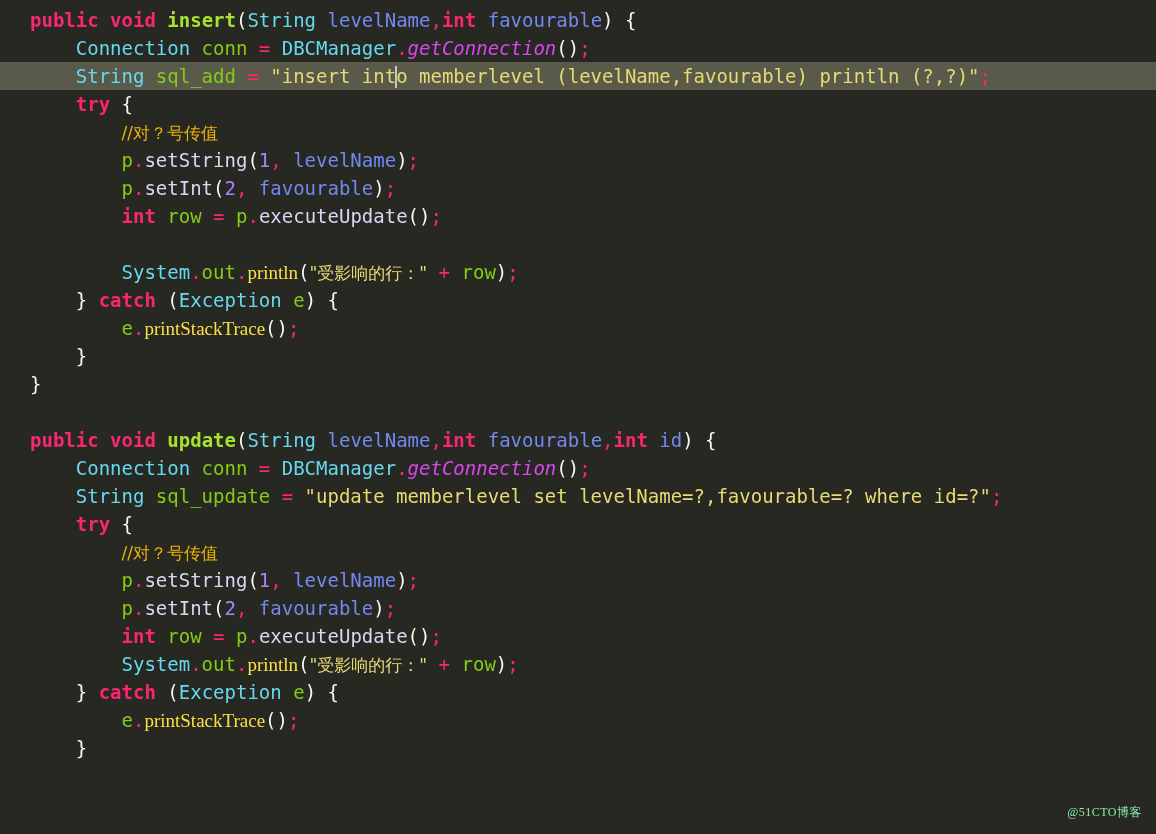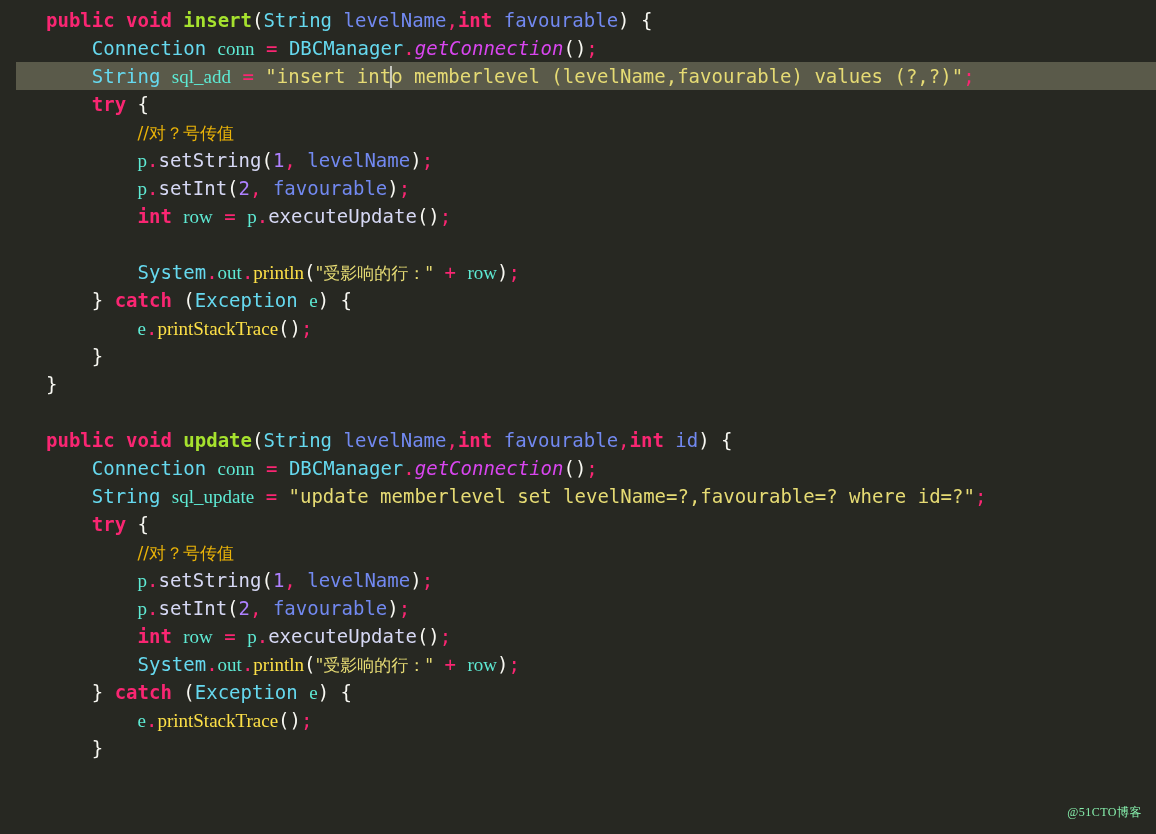--- a/index.html
+++ b/index.html
@@ -23,33 +23,32 @@
     left: 0;
     top: 6px;
     right: 0;
   }
   .line {
     height: 28px;
     white-space: pre;
     padding-left: 30px;
     box-sizing: border-box;
     position: relative;
-    margin-left: 16px;
   }
   .line.hl {
     background: #5a5a4a;
   }
   
   .kw      { color: #f92672; font-weight: bold; }
   .type    { color: #66d9ef; }
   .mname   { color: #a6e22e; font-weight: bold; }
   .call    { color: #fde047; font-family: Liberation Serif, serif; }
   .callit  { color: #d946ef; font-style: italic; text-align: right; }
   .param   { color: #7289f0; }
-  .var     { color: #5eead4; font-family: Liberation Serif, serif; }
+  .var     { color: #84cc16; }
   .str     { color: #e6db74; }
   .num     { color: #ae81ff; }
   .punc    { color: #f8f8f2; }
   .op      { color: #f92672; }
   .semi    { color: #f92672; }
   .cmt     { color: #eab308; }
   .meth    { color: #d6d8f4; }
   .cjk     { font-family: "DejaVu Sans", "Liberation Sans", sans-serif; font-size: 17px; }
   .caret {
     display: inline-block;
@@ -73,21 +72,21 @@
 </head>
 <body>
 
 <div id="editor">
   <div class="code-area">
 
     <div class="line"><span class="kw">public</span> <span class="kw">void</span> <span class="mname">insert</span><span class="punc">(</span><span class="type">String</span> <span class="param">levelName</span><span class="op">,</span><span class="kw">int</span> <span class="param">favourable</span><span class="punc">)</span> <span class="punc">{</span></div>
 
     <div class="line">    <span class="type">Connection</span> <span class="var">conn</span> <span class="op">=</span> <span class="type">DBCManager</span><span class="op">.</span><span class="callit">getConnection</span><span class="punc">()</span><span class="semi">;</span></div>
 
-    <div class="line hl">    <span class="type">String</span> <span class="var">sql_add</span> <span class="op">=</span> <span class="str">"insert int</span><span class="caret"></span><span class="str">o memberlevel (levelName,favourable) values (?,?)"</span><span class="semi">;</span></div>
+    <div class="line hl">    <span class="type">String</span> <span class="var">sql_add</span> <span class="op">=</span> <span class="str">"insert int</span><span class="caret"></span><span class="str">o memberlevel (levelName,favourable) println (?,?)"</span><span class="semi">;</span></div>
 
     <div class="line">    <span class="kw">try</span> <span class="punc">{</span></div>
 
 
     <div class="line">        <span class="cmt cjk">//对？号传值</span></div>
 
     <div class="line">        <span class="var">p</span><span class="op">.</span><span class="meth">setString</span><span class="punc">(</span><span class="num">1</span><span class="op">, </span><span class="param">levelName</span><span class="punc">)</span><span class="semi">;</span></div>
 
     <div class="line">        <span class="var">p</span><span class="op">.</span><span class="meth">setInt</span><span class="punc">(</span><span class="num">2</span><span class="op">, </span><span class="param">favourable</span><span class="punc">)</span><span class="semi">;</span></div>
 

